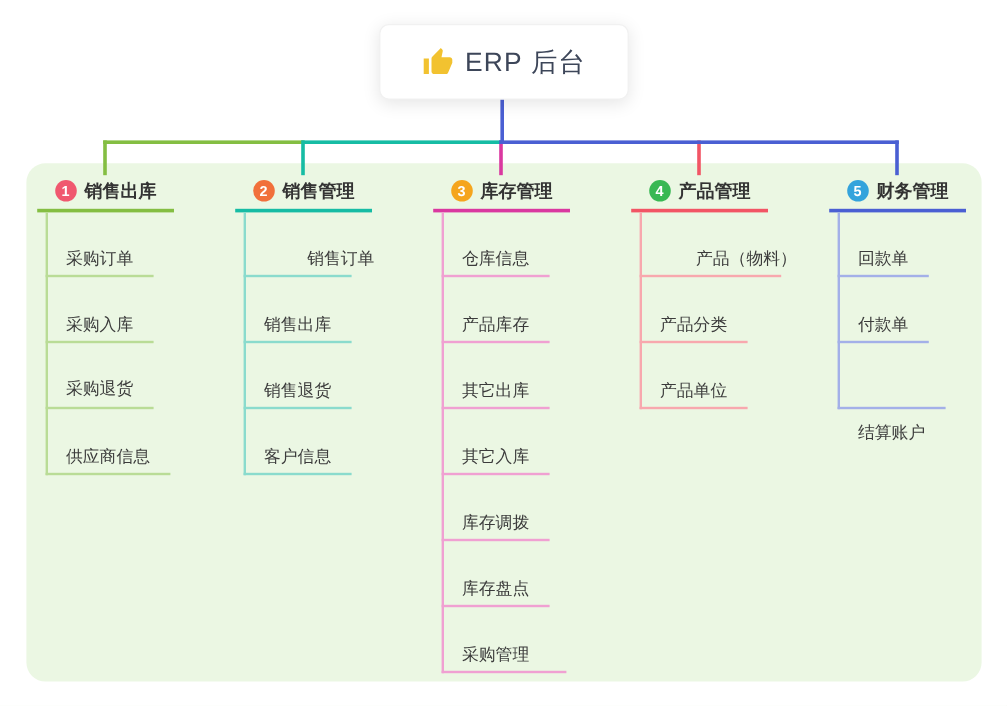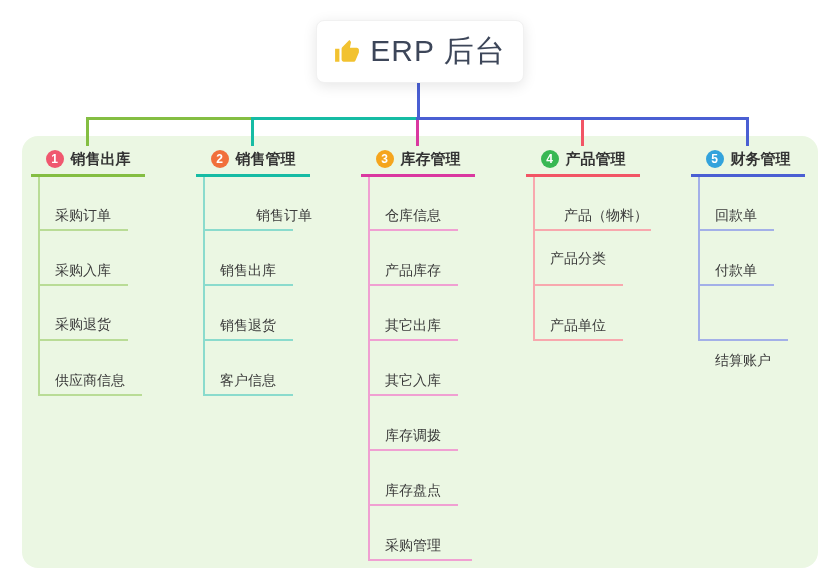--- a/index.html
+++ b/index.html
@@ -11,21 +11,21 @@
     position:absolute;left:22px;top:136px;width:796px;height:432px;
     border-radius:16px;
   }
   .root{
     position:absolute;left:316px;top:20px;width:208px;height:63px;
     background:#ffffff;border:1px solid #f1f1f1;border-radius:8px;
     box-shadow:0 3px 14px rgba(0,0,0,0.10);
     display:flex;align-items:center;justify-content:center;gap:10px;
     box-sizing:border-box;
   }
-  .root-label{font-size:30px;color:#3d4659;font-weight:500;letter-spacing:1px;}
+  .root-label{font-size:22px;color:#3d4659;font-weight:500;letter-spacing:1px;}
   .hline,.vline{position:absolute;}
   .branch-label-row{
     position:absolute;height:22px;display:flex;align-items:center;
     justify-content:center;gap:7px;width:180px;
   }
   .badge{
     width:18px;height:18px;border-radius:50%;color:#fff;font-size:12px;
     line-height:18px;text-align:center;font-weight:700;flex:0 0 auto;
   }
   .branch-label{font-size:15px;font-weight:600;color:#333333;white-space:nowrap;}
@@ -116,22 +116,22 @@
       <div class="sub-item" style="left: 385px; top: 262px;">产品库存</div>
       <div class="sub-item" style="left: 385px; top: 317px;">其它出库</div>
       <div class="sub-item" style="left: 385px; top: 372px;">其它入库</div>
       <div class="sub-item" style="left: 385px; top: 427px;">库存调拨</div>
       <div class="sub-item" style="left: 385px; top: 482px;">库存盘点</div>
       <div class="sub-item" style="left: 385px; top: 537px;">采购管理</div>
       <div class="branch-label-row" style="left: 493px; top: 148px;">
         <span class="badge" style="background: rgb(56, 184, 83);">4</span>
         <span class="branch-label">产品管理</span>
       </div>
-      <div class="sub-item" style="left: 564px; top: 207px;">产品（物料）</div>
-      <div class="sub-item" style="left: 550px; top: 250px;">产品分类</div>
+      <div class="sub-item" style="left: 580px; top: 207px;">产品（物料）</div>
+      <div class="sub-item" style="left: 550px; top: 262px;">产品分类</div>
       <div class="sub-item" style="left: 550px; top: 317px;">产品单位</div>
       <div class="branch-label-row" style="left: 658px; top: 148px;">
         <span class="badge" style="background: rgb(51, 163, 220);">5</span>
         <span class="branch-label">财务管理</span>
       </div>
       <div class="sub-item" style="left: 715px; top: 207px;">回款单</div>
       <div class="sub-item" style="left: 715px; top: 262px;">付款单</div>
       <div class="sub-item" style="left: 715px; top: 317px; margin-top: 35px;">结算账户</div>
     </div>
 

